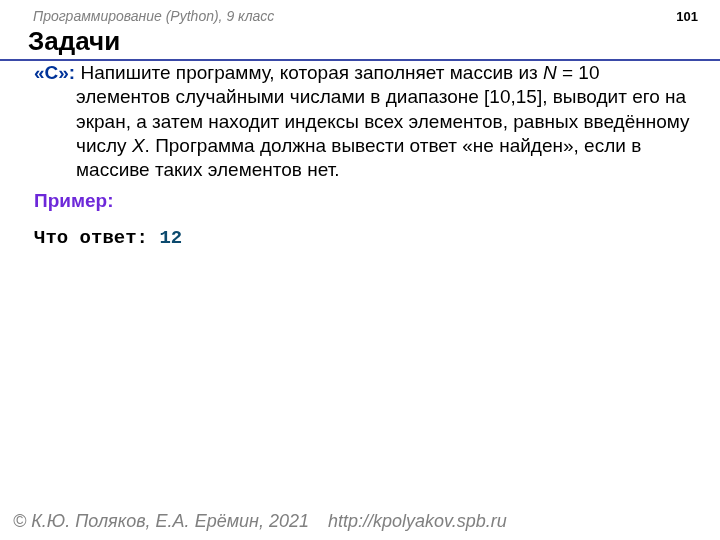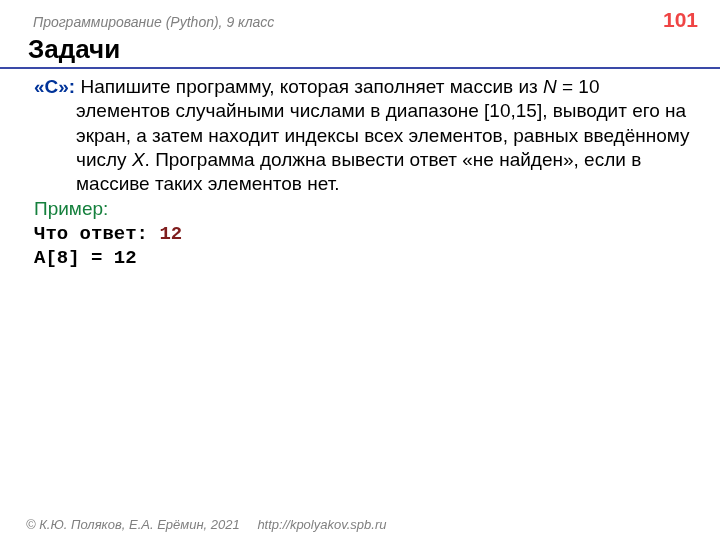--- a/index.html
+++ b/index.html
@@ -17,68 +17,69 @@
       align-items: baseline;
       padding: 8px 22px 0 22px;
       color: #808080;
       font-size: 14px;
       font-style: italic;
       margin-left: 11px;
     }
     .page-num {
       font-weight: bold;
       font-style: normal;
-      font-size: 21px;
-      color: #ef4444;
+      font-size: 13px;
+      color: #000000;
     }
     .title {
       font-size: 26px;
       font-weight: bold;
       color: #000;
       padding: 2px 22px 2px 28px;
       border-bottom: 2px solid #3a4aa8;
-      margin-bottom: 6px;
+      margin-bottom: 0;
     }
     .content {
       padding: 0 30px 0 34px;
       font-size: 19px;
       line-height: 1.28;
       color: #000;
     }
     .task-label {
       color: #003399;
       font-weight: bold;
     }
     .task-text {
       display: block;
       padding-left: 42px;
       text-indent: -42px;
+      margin-bottom: 6px;
     }
     .italic-var {
       font-style: italic;
     }
     .example-label {
-      color: #15803d;
-      font-weight: normal;
-      margin-bottom: 2px;
+      color: #6d28d9;
+      font-weight: bold;
+      margin-bottom: 14px;
     }
     .mono {
       font-family: "Courier New", Courier, monospace;
       font-weight: bold;
       font-size: 19px;
       line-height: 1.25;
     }
     .red-num {
-      color: #7f1d1d;
+      color: #0c4a6e;
     }
     .footer {
       position: absolute;
       bottom: 8px;
-      left: 26px;
-      font-size: 13px;
+      left: 13px;
+      font-size: 18px;
       font-style: italic;
       color: #808080;
     }
     .footer .link {
       margin-left: 14px;
     }
   </style>
 </head>
 <body>
 
@@ -92,19 +93,18 @@
 <div class="content">
   <div class="task-text">
     <span class="task-label">«C»:</span><span> Напишите программу, которая заполняет массив из </span><span class="italic-var">N</span><span> = 10 элементов случайными числами в диапазоне [10,15], выводит его на экран, а затем находит индексы всех элементов, равных введённому числу </span><span class="italic-var">X</span><span>. Программа должна вывести ответ «не найден», если в массиве таких элементов нет.</span>
   </div>
 
   <div class="example-label">Пример:</div>
 
   <div class="mono">
     <span>Что ответ: </span><span class="red-num">12</span>
   </div>
-  <div class="mono">A[8] = 12</div>
 </div>
 
 <div class="footer">
   <span>© К.Ю. Поляков, Е.А. Ерёмин, 2021</span>
   <span class="link">http://kpolyakov.spb.ru</span>
 </div>
 
 </body></html>

